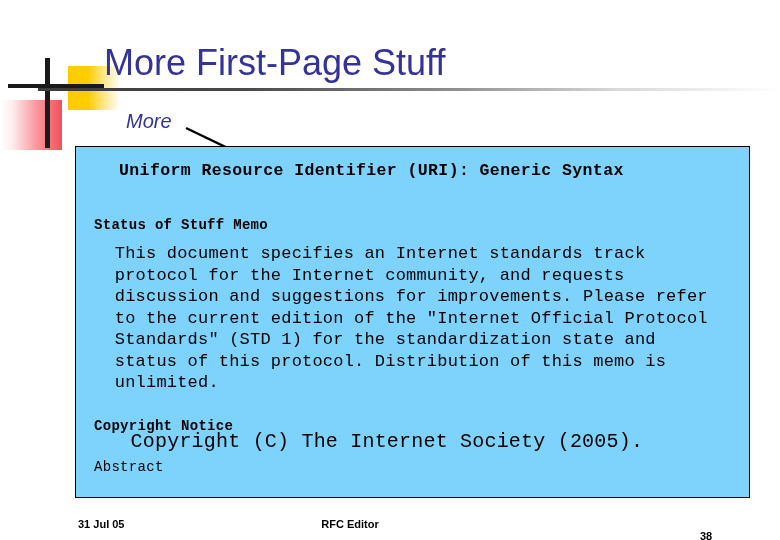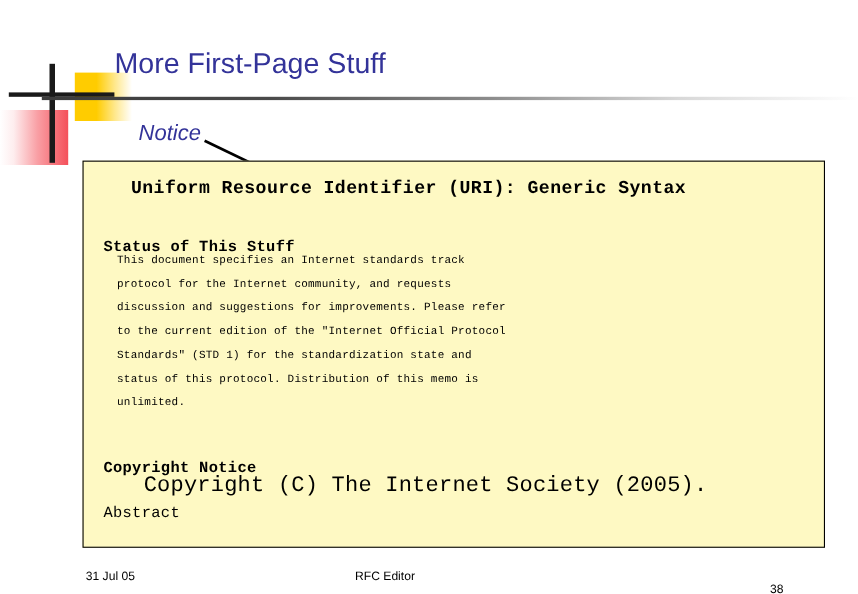--- a/index.html
+++ b/index.html
@@ -57,21 +57,21 @@
     width: 96px;
     height: 4px;
     background: #1a1a1a;
   }
 
   
   #page-title {
     position: absolute;
     left: 104px;
     top: 42px;
-    font-size: 26px;
+    font-size: 36px;
     color: #333399;
     letter-spacing: 0px;
     white-space: nowrap;
   }
 
   
   #title-rule {
     position: absolute;
     left: 38px;
     top: 88px;
@@ -100,21 +100,21 @@
 
   
   #rfc-box {
     position: absolute;
     left: 75px;
     top: 146px;
     width: 675px;
     height: 352px;
     border: 1.5px solid #000000;
     box-sizing: border-box;
-    background: #fef9c3;
+    background: #7dd3fc;
   }
   .mono {
     font-family: "Liberation Mono", "DejaVu Sans Mono", monospace;
     color: #000000;
     white-space: pre;
   }
   #rfc-doc-title {
     position: absolute;
     left: 43px;
     top: 14px;
@@ -126,22 +126,22 @@
     position: absolute;
     left: 18px;
     top: 70px;
     font-size: 14px;
     font-weight: bold;
     letter-spacing: 0.3px;
   }
   #section-status-body {
     position: absolute;
     left: 18px;
-    top: 80px;
-    font-size: 10px;
+    top: 96px;
+    font-size: 17px;
     line-height: 21.5px;
     letter-spacing: 0.2px;
   }
   #section-copyright-heading {
     position: absolute;
     left: 18px;
     top: 271px;
     font-size: 14px;
     font-weight: bold;
     letter-spacing: 0.3px;
@@ -162,20 +162,21 @@
     letter-spacing: 0.3px;
   }
 
   
   #footer {
     position: absolute;
     left: 0;
     top: 518px;
     width: 780px;
     height: 20px;
+    font-weight: bold;
   }
   #footer-date {
     position: absolute;
     left: 78px;
     top: 0;
     font-size: 11px;
     color: #000000;
   }
   #footer-center {
     position: absolute;
@@ -203,34 +204,34 @@
   <div class="sq-yellow"></div>
   <div class="sq-red"></div>
   <div class="bar-h"></div>
   <div class="bar-v"></div>
 </div>
 
 <div id="page-title">More First-Page Stuff</div>
 
 <div id="title-rule"></div>
 
-<div id="title-annotation">Notice</div>
+<div id="title-annotation">More</div>
 <svg id="title-arrow" viewBox="0 0 120 62" xmlns="http://www.w3.org/2000/svg">
   <defs>
     <marker id="ah" markerWidth="9" markerHeight="9" refX="7" refY="4.2" orient="auto">
       <path d="M0,0 L9,4.2 L0,8.4 L2.4,4.2 Z" fill="#000000"></path>
     </marker>
   </defs>
   <line x1="16" y1="13" x2="97" y2="52" stroke="#000000" stroke-width="2.4" marker-end="url(#ah)"></line>
 </svg>
 
 <div id="rfc-box">
   <div id="rfc-doc-title" class="mono">Uniform Resource Identifier (URI): Generic Syntax</div>
 
-  <div id="section-status-heading" class="mono">Status of This Stuff</div>
+  <div id="section-status-heading" class="mono">Status of Stuff Memo</div>
   <div id="section-status-body" class="mono">  This document specifies an Internet standards track
   protocol for the Internet community, and requests
   discussion and suggestions for improvements. Please refer
   to the current edition of the "Internet Official Protocol
   Standards" (STD 1) for the standardization state and
   status of this protocol. Distribution of this memo is
   unlimited.</div>
 
   <div id="section-copyright-heading" class="mono">Copyright Notice</div>
   <div id="section-copyright-body" class="mono">   Copyright (C) The Internet Society (2005).</div>

